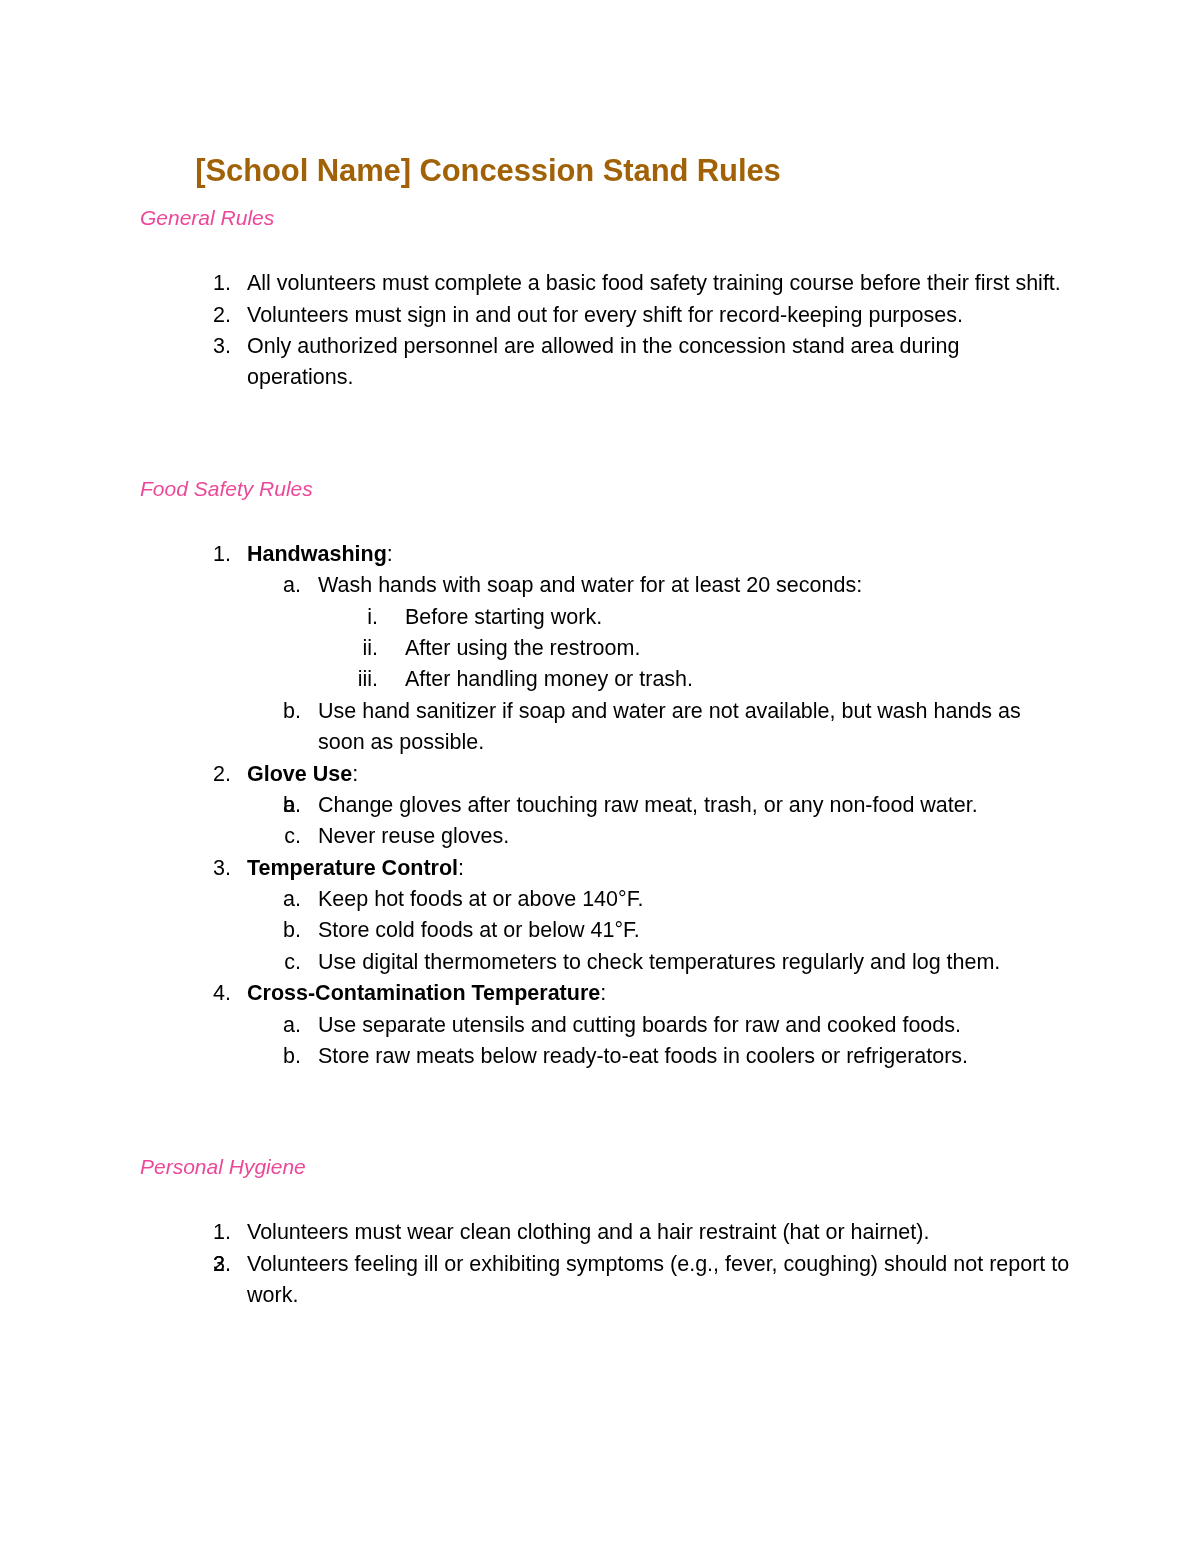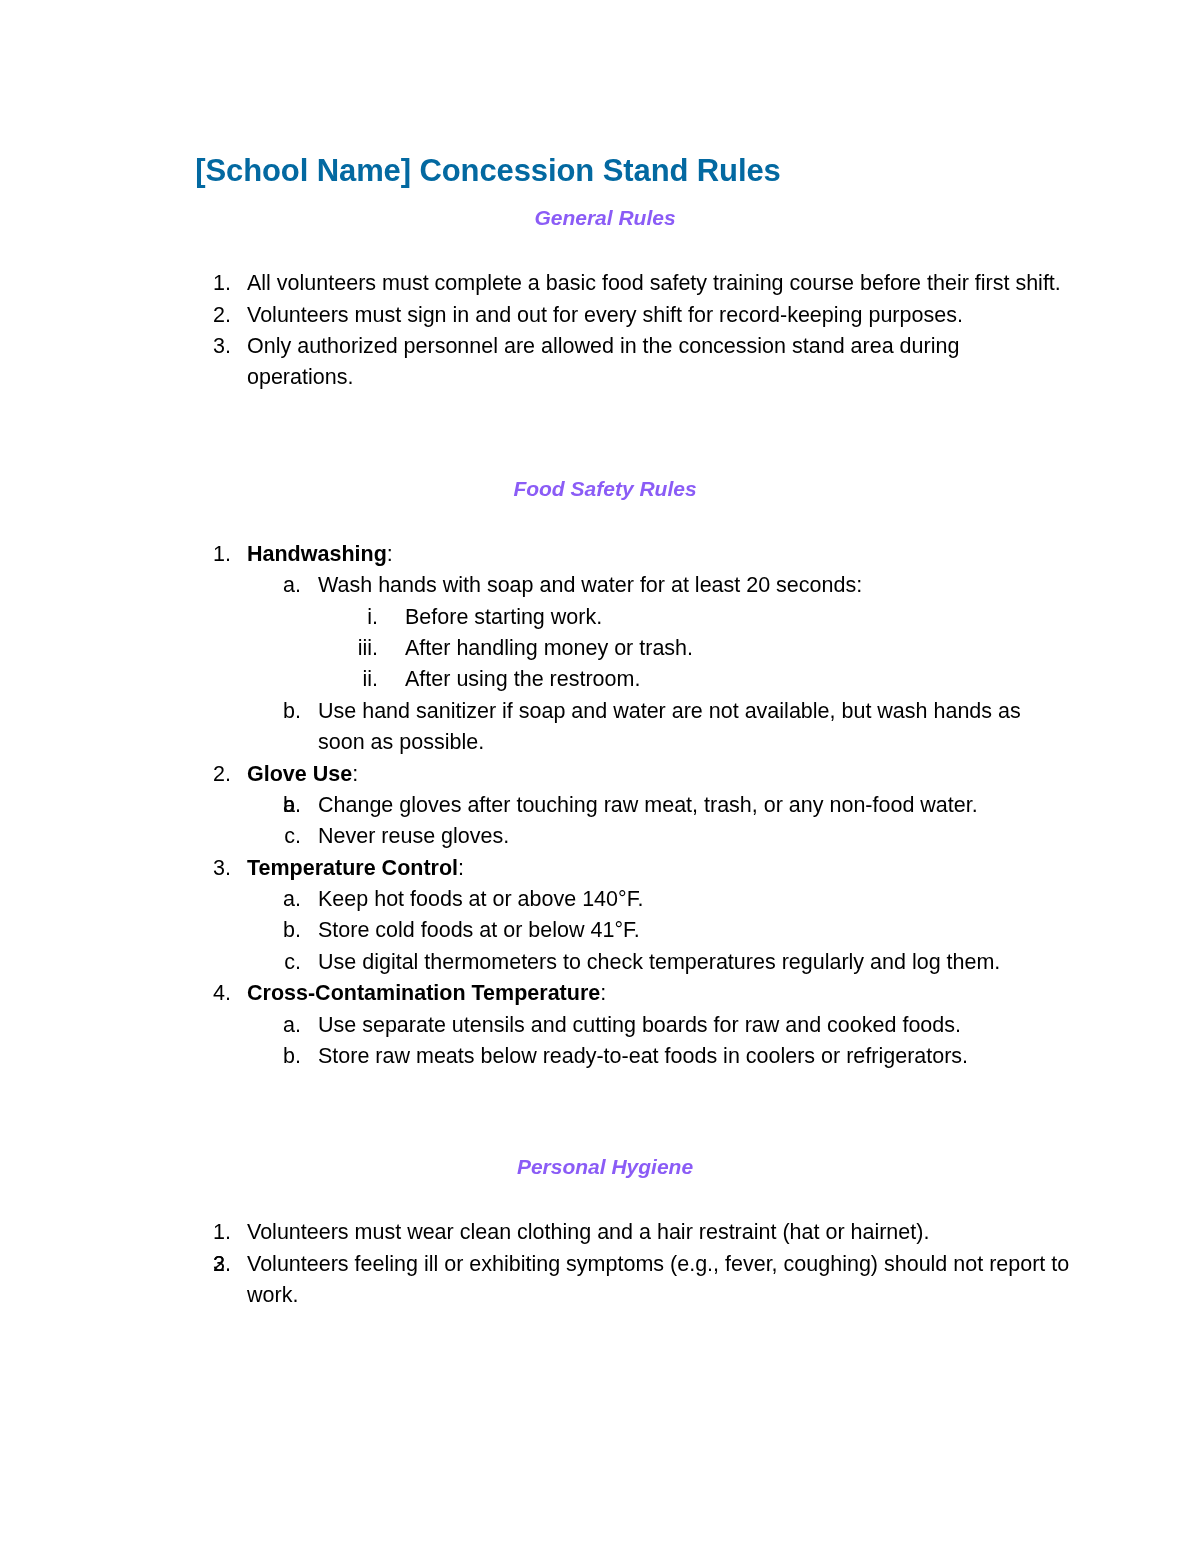--- a/index.html
+++ b/index.html
@@ -26,33 +26,32 @@
   
   .doc-title {
     position: absolute;
     left: 0;
     top: 132px;
     width: 976px;
     text-align: center;
     font-size: 31px;
     font-weight: bold;
     letter-spacing: -0.1px;
-    color: #0369a1;
+    color: #a16207;
     line-height: 1.15;
   }
 
   
   .section-heading {
     font-size: 21px;
-    font-weight: bold;
+    font-weight: normal;
     font-style: italic;
-    color: #8b5cf6;
+    color: #ec4899;
     line-height: 1.2;
     margin: 0;
-    text-align: center;
   }
 
   .content {
     position: absolute;
     left: 140px;
     top: 205px;
     width: 930px;
   }
 
   .section {
@@ -168,26 +167,26 @@
           <ol class="lvl2">
             <li>
               <span class="marker">a.</span>
               <span>Wash hands with soap and water for at least 20 seconds:</span>
               <ol class="lvl3">
                 <li>
                   <span class="marker">i.</span>
                   <span>Before starting work.</span>
                 </li>
                 <li>
+                  <span class="marker">ii.</span>
+                  <span>After using the restroom.</span>
+                </li>
+                <li>
                   <span class="marker">iii.</span>
                   <span>After handling money or trash.</span>
-                </li>
-                <li>
-                  <span class="marker">ii.</span>
-                  <span>After using the restroom.</span>
                 </li>
               </ol>
             </li>
             <li>
               <span class="marker">b.</span>
               <span>Use hand sanitizer if soap and water are not available, but wash hands as soon as possible.</span>
             </li>
           </ol>
         </li>
 

